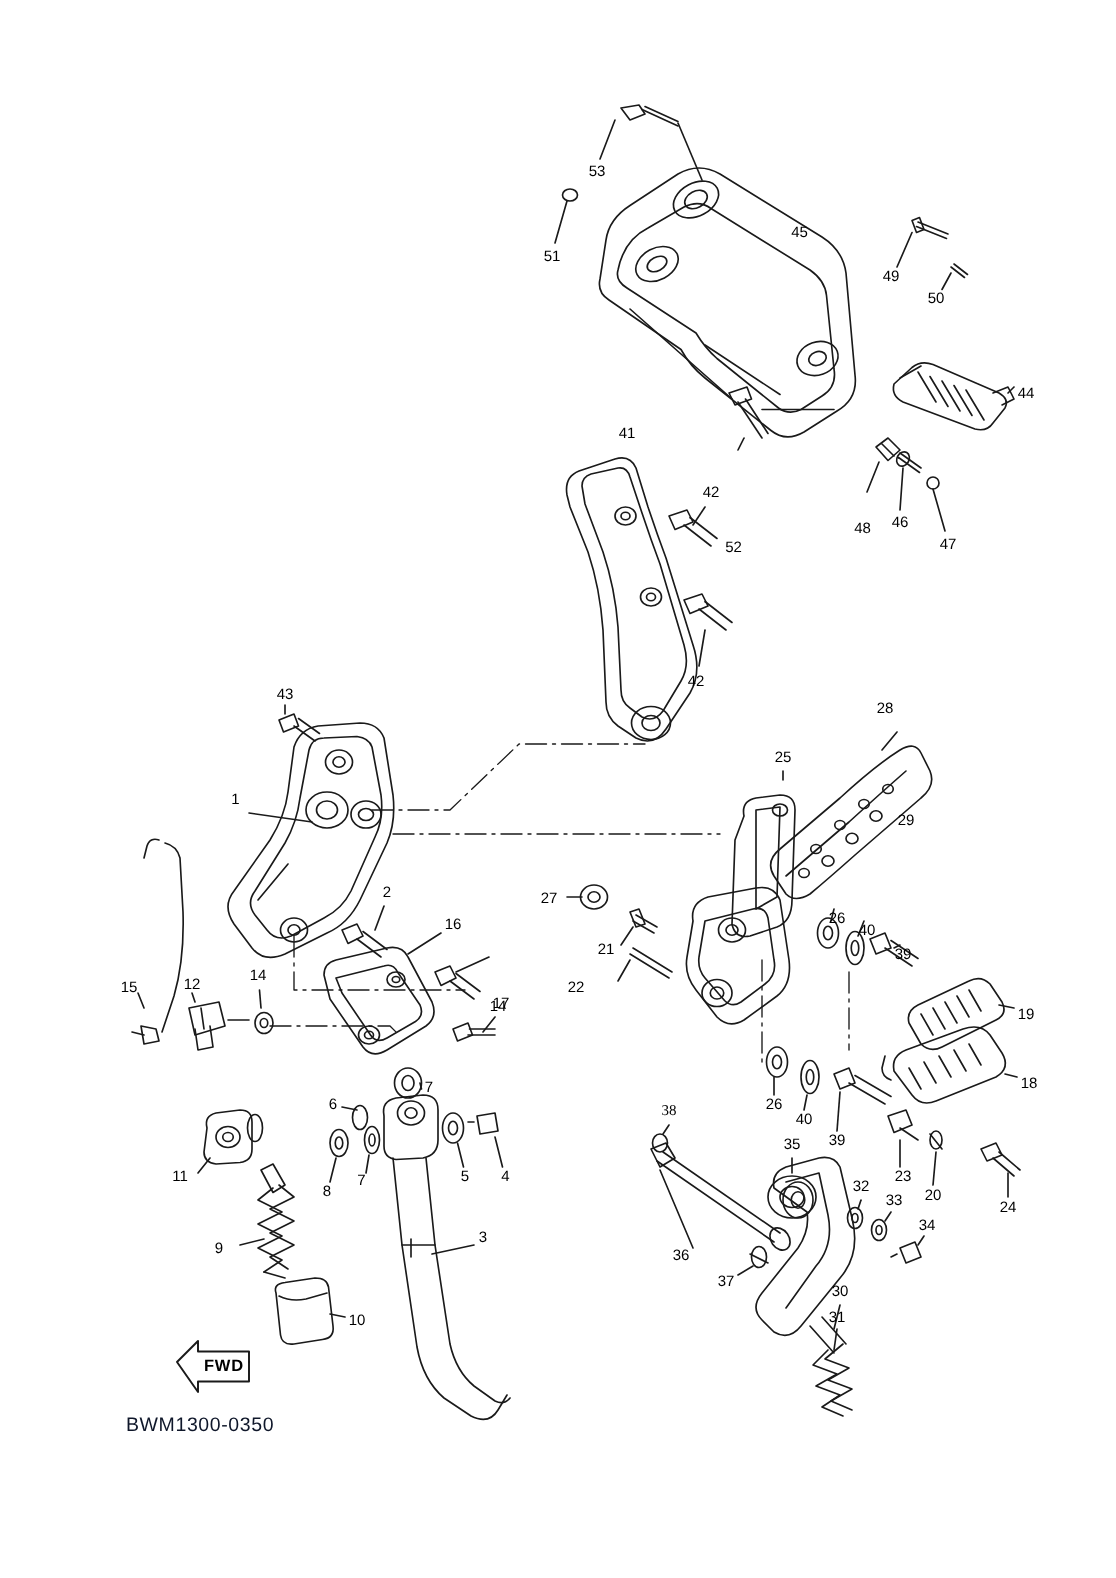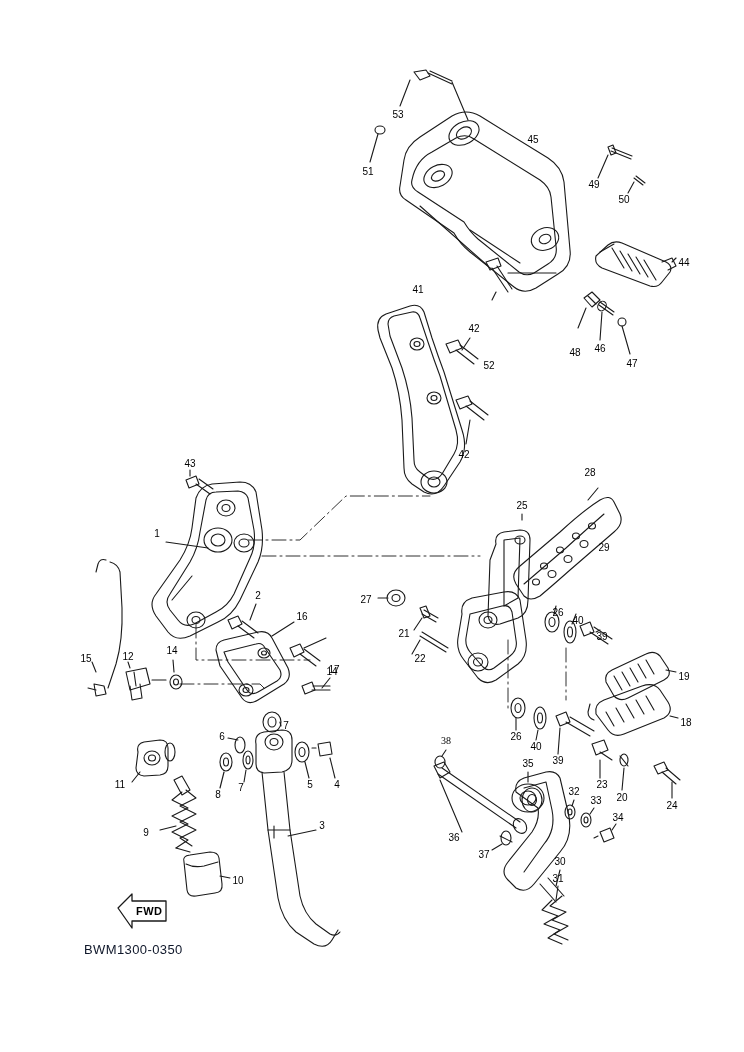--- a/index.html
+++ b/index.html
@@ -541,21 +541,21 @@
   <div class="callout" style="left:128px; top:657px;">12</div>
   <div class="callout" style="left:172px; top:651px;">14</div>
   <div class="callout" style="left:332px; top:672px;">14</div>
   <div class="callout" style="left:86px;  top:659px;text-align:right;">15</div>
   <div class="callout" style="left:302px; top:617px;">16</div>
   <div class="callout" style="left:334px; top:670px;">17</div>
   <div class="callout" style="left:686px; top:723px;">18</div>
   <div class="callout" style="left:684px; top:677px;">19</div>
   <div class="callout" style="left:622px; top:798px;">20</div>
   <div class="callout" style="left:404px; top:634px;">21</div>
-  <div class="callout" style="left:420px; top:659px;text-align:center;">22</div>
+  <div class="callout" style="left:384px; top:659px;text-align:center;">22</div>
   <div class="callout" style="left:602px; top:785px;">23</div>
   <div class="callout" style="left:672px; top:806px;">24</div>
   <div class="callout" style="left:522px; top:506px;">25</div>
   <div class="callout" style="left:558px; top:613px;">26</div>
   <div class="callout" style="left:516px; top:737px;">26</div>
   <div class="callout" style="left:366px; top:600px;">27</div>
   <div class="callout" style="left:590px; top:473px;">28</div>
   <div class="callout" style="left:604px; top:548px;">29</div>
   <div class="callout" style="left:560px; top:862px;">30</div>
   <div class="callout" style="left:558px; top:879px;">31</div>
@@ -568,21 +568,21 @@
   <div class="callout" style="left:446px; top:741px;font-family:Liberation Serif, serif;">38</div>
   <div class="callout" style="left:602px; top:637px;">39</div>
   <div class="callout" style="left:558px; top:761px;">39</div>
   <div class="callout" style="left:578px; top:621px;">40</div>
   <div class="callout" style="left:536px; top:747px;">40</div>
   <div class="callout" style="left:418px; top:290px;">41</div>
   <div class="callout" style="left:474px; top:329px;">42</div>
   <div class="callout" style="left:464px; top:455px;">42</div>
   <div class="callout" style="left:190px; top:464px;">43</div>
   <div class="callout" style="left:684px; top:263px;">44</div>
-  <div class="callout" style="left:533px; top:140px;">45</div>
+  <div class="callout" style="left:533px; top:156px;">45</div>
   <div class="callout" style="left:600px; top:349px;">46</div>
   <div class="callout" style="left:632px; top:364px;">47</div>
   <div class="callout" style="left:575px; top:353px;">48</div>
   <div class="callout" style="left:594px; top:185px;">49</div>
   <div class="callout" style="left:624px; top:200px;">50</div>
   <div class="callout" style="left:368px; top:172px;">51</div>
   <div class="callout" style="left:489px; top:318px;margin-top:48px;">52</div>
   <div class="callout" style="left:398px; top:115px;">53</div>
 
 </div>

